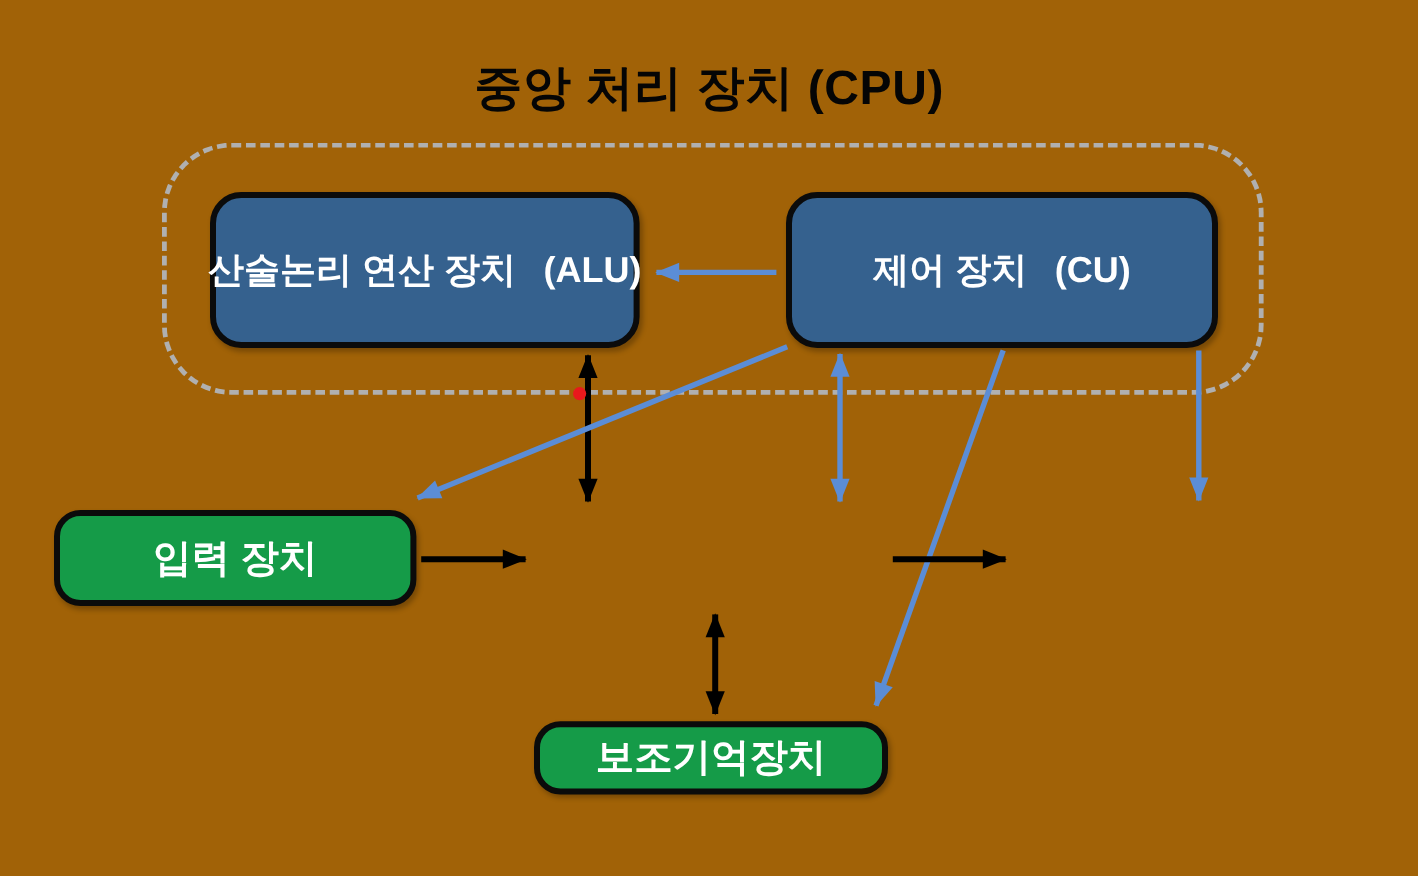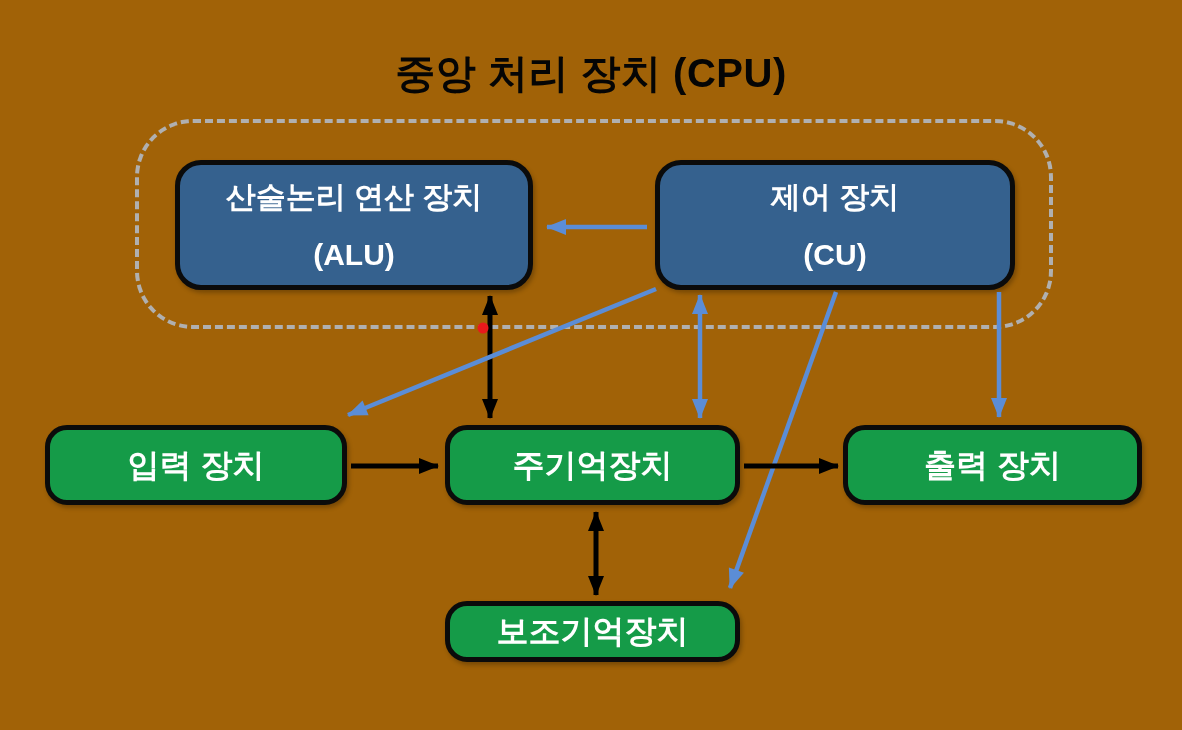--- a/index.html
+++ b/index.html
@@ -36,21 +36,21 @@
     border-radius: 58px;
   }
   .node {
     position: absolute;
     box-sizing: border-box;
     border: 5px solid #0b0b0b;
     border-radius: 26px;
     color: #ffffff;
     font-weight: bold;
     display: flex;
-    flex-direction: column;
+    flex-direction: row;
     align-items: center;
     justify-content: center;
     text-align: center;
     box-shadow: 2px 3px 4px rgba(0,0,0,0.25);
     gap: 23px;
   }
   .node-blue { background: var(--box-blue, #35618e); }
   .node-green { background: var(--box-green, #159b48); border-radius: 22px; }
   .node .line { font-size: 30px; line-height: 35px; white-space: nowrap; }
   .node-green .line { font-size: 32px; }
@@ -86,27 +86,21 @@
 
   <div class="node node-green" id="input-box">
     <div class="line">입력 장치</div>
   </div>
 
   <div class="node node-blue" id="cu-box">
     <div class="line">제어 장치</div>
     <div class="line">(CU)</div>
   </div>
 
-  <div class="node node-green" id="main-box">
-    <div class="line">주기억장치</div>
-  </div>
 
-  <div class="node node-green" id="output-box">
-    <div class="line">출력 장치</div>
-  </div>
 
   <div class="node node-green" id="aux-box">
     <div class="line">보조기억장치</div>
   </div>
 
   <svg id="arrow-layer" viewBox="0 0 1182 730" xmlns="http://www.w3.org/2000/svg">
       <defs>
         <marker id="ah-black" markerUnits="userSpaceOnUse" markerWidth="24" markerHeight="18" refX="20" refY="8.5" orient="auto-start-reverse">
           <path d="M1,0.5 L21,8.5 L1,16.5 z" fill="#000000"></path>
         </marker>

